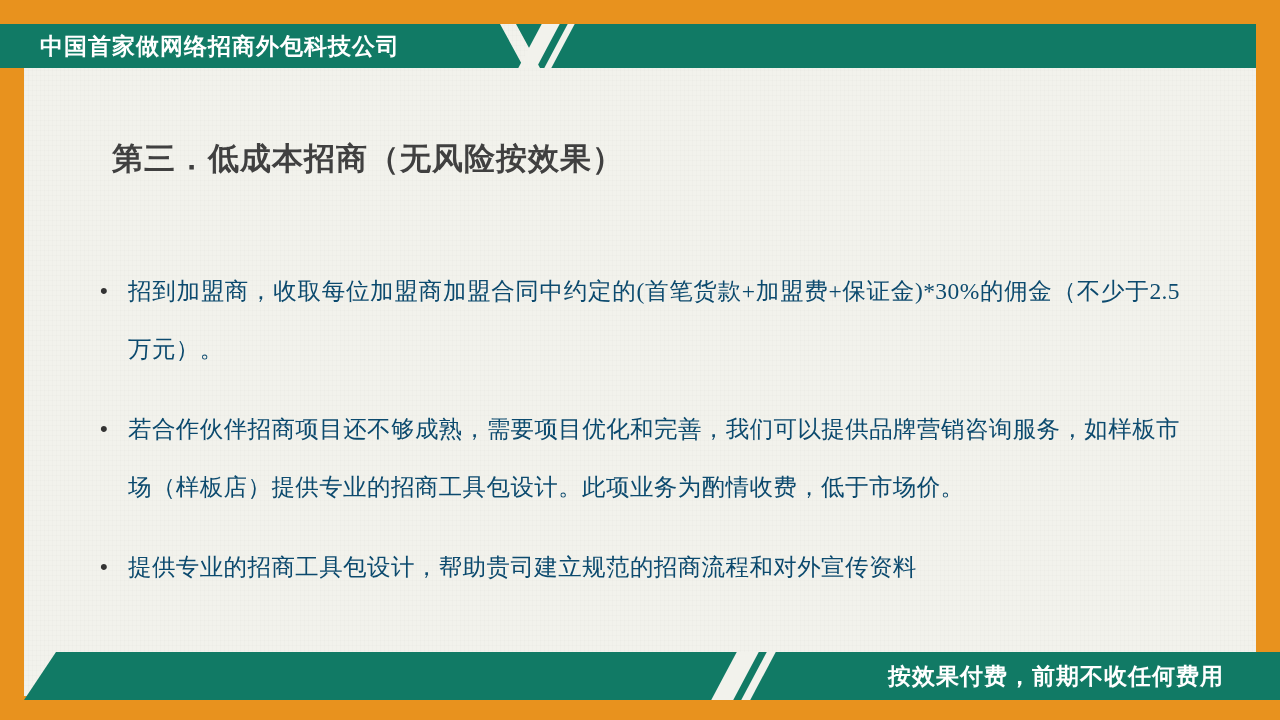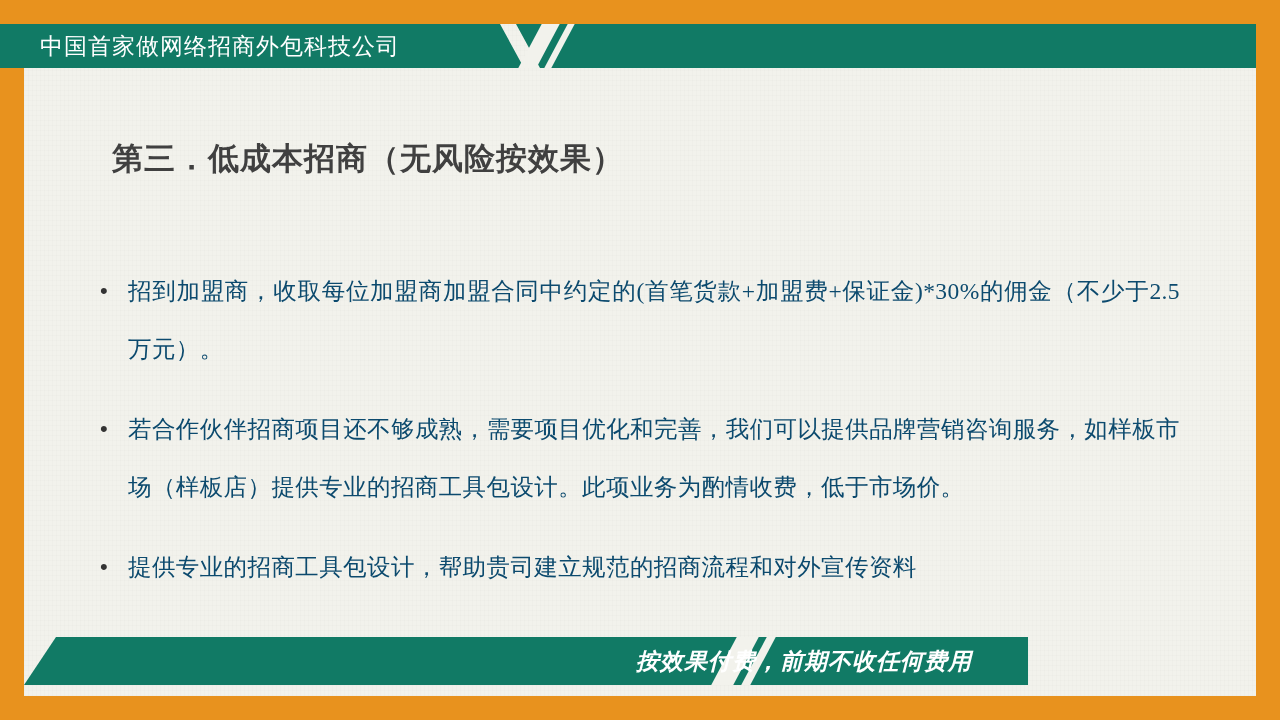--- a/index.html
+++ b/index.html
@@ -72,21 +72,21 @@
     transform: skewX(-28deg);
   }
   .header-title {
     position: absolute;
     left: 40px;
     top: 0;
     height: 60px;
     line-height: 44px;
     color: #FFFFFF;
     font-size: 23px;
-    font-weight: normal;
+    font-weight: bold;
     letter-spacing: 1px;
     white-space: nowrap;
   }
 
   
   .slide-heading {
     position: absolute;
     left: 112px;
     top: 138px;
     color: #404040;
@@ -123,25 +123,24 @@
     font-size: 23.5px;
     line-height: 58px;
     letter-spacing: 0.4px;
     text-align: justify;
   }
 
   
   .footer-band {
     position: absolute;
     left: 24px;
-    bottom: 35px;
-    width: 1004px;
-    height: 48px;
-    overflow: hidden;
-    font-style: italic;
+    bottom: 20px;
+    width: 1256px;
+    height: 48px;
+    overflow: hidden;
   }
   .footer-bar-main {
     position: absolute;
     left: 0;
     top: 0;
     width: 1256px;
     height: 48px;
     background: #117A65;
     clip-path: polygon(32px 0, 1256px 0, 1256px 48px, 0 48px);
   }

